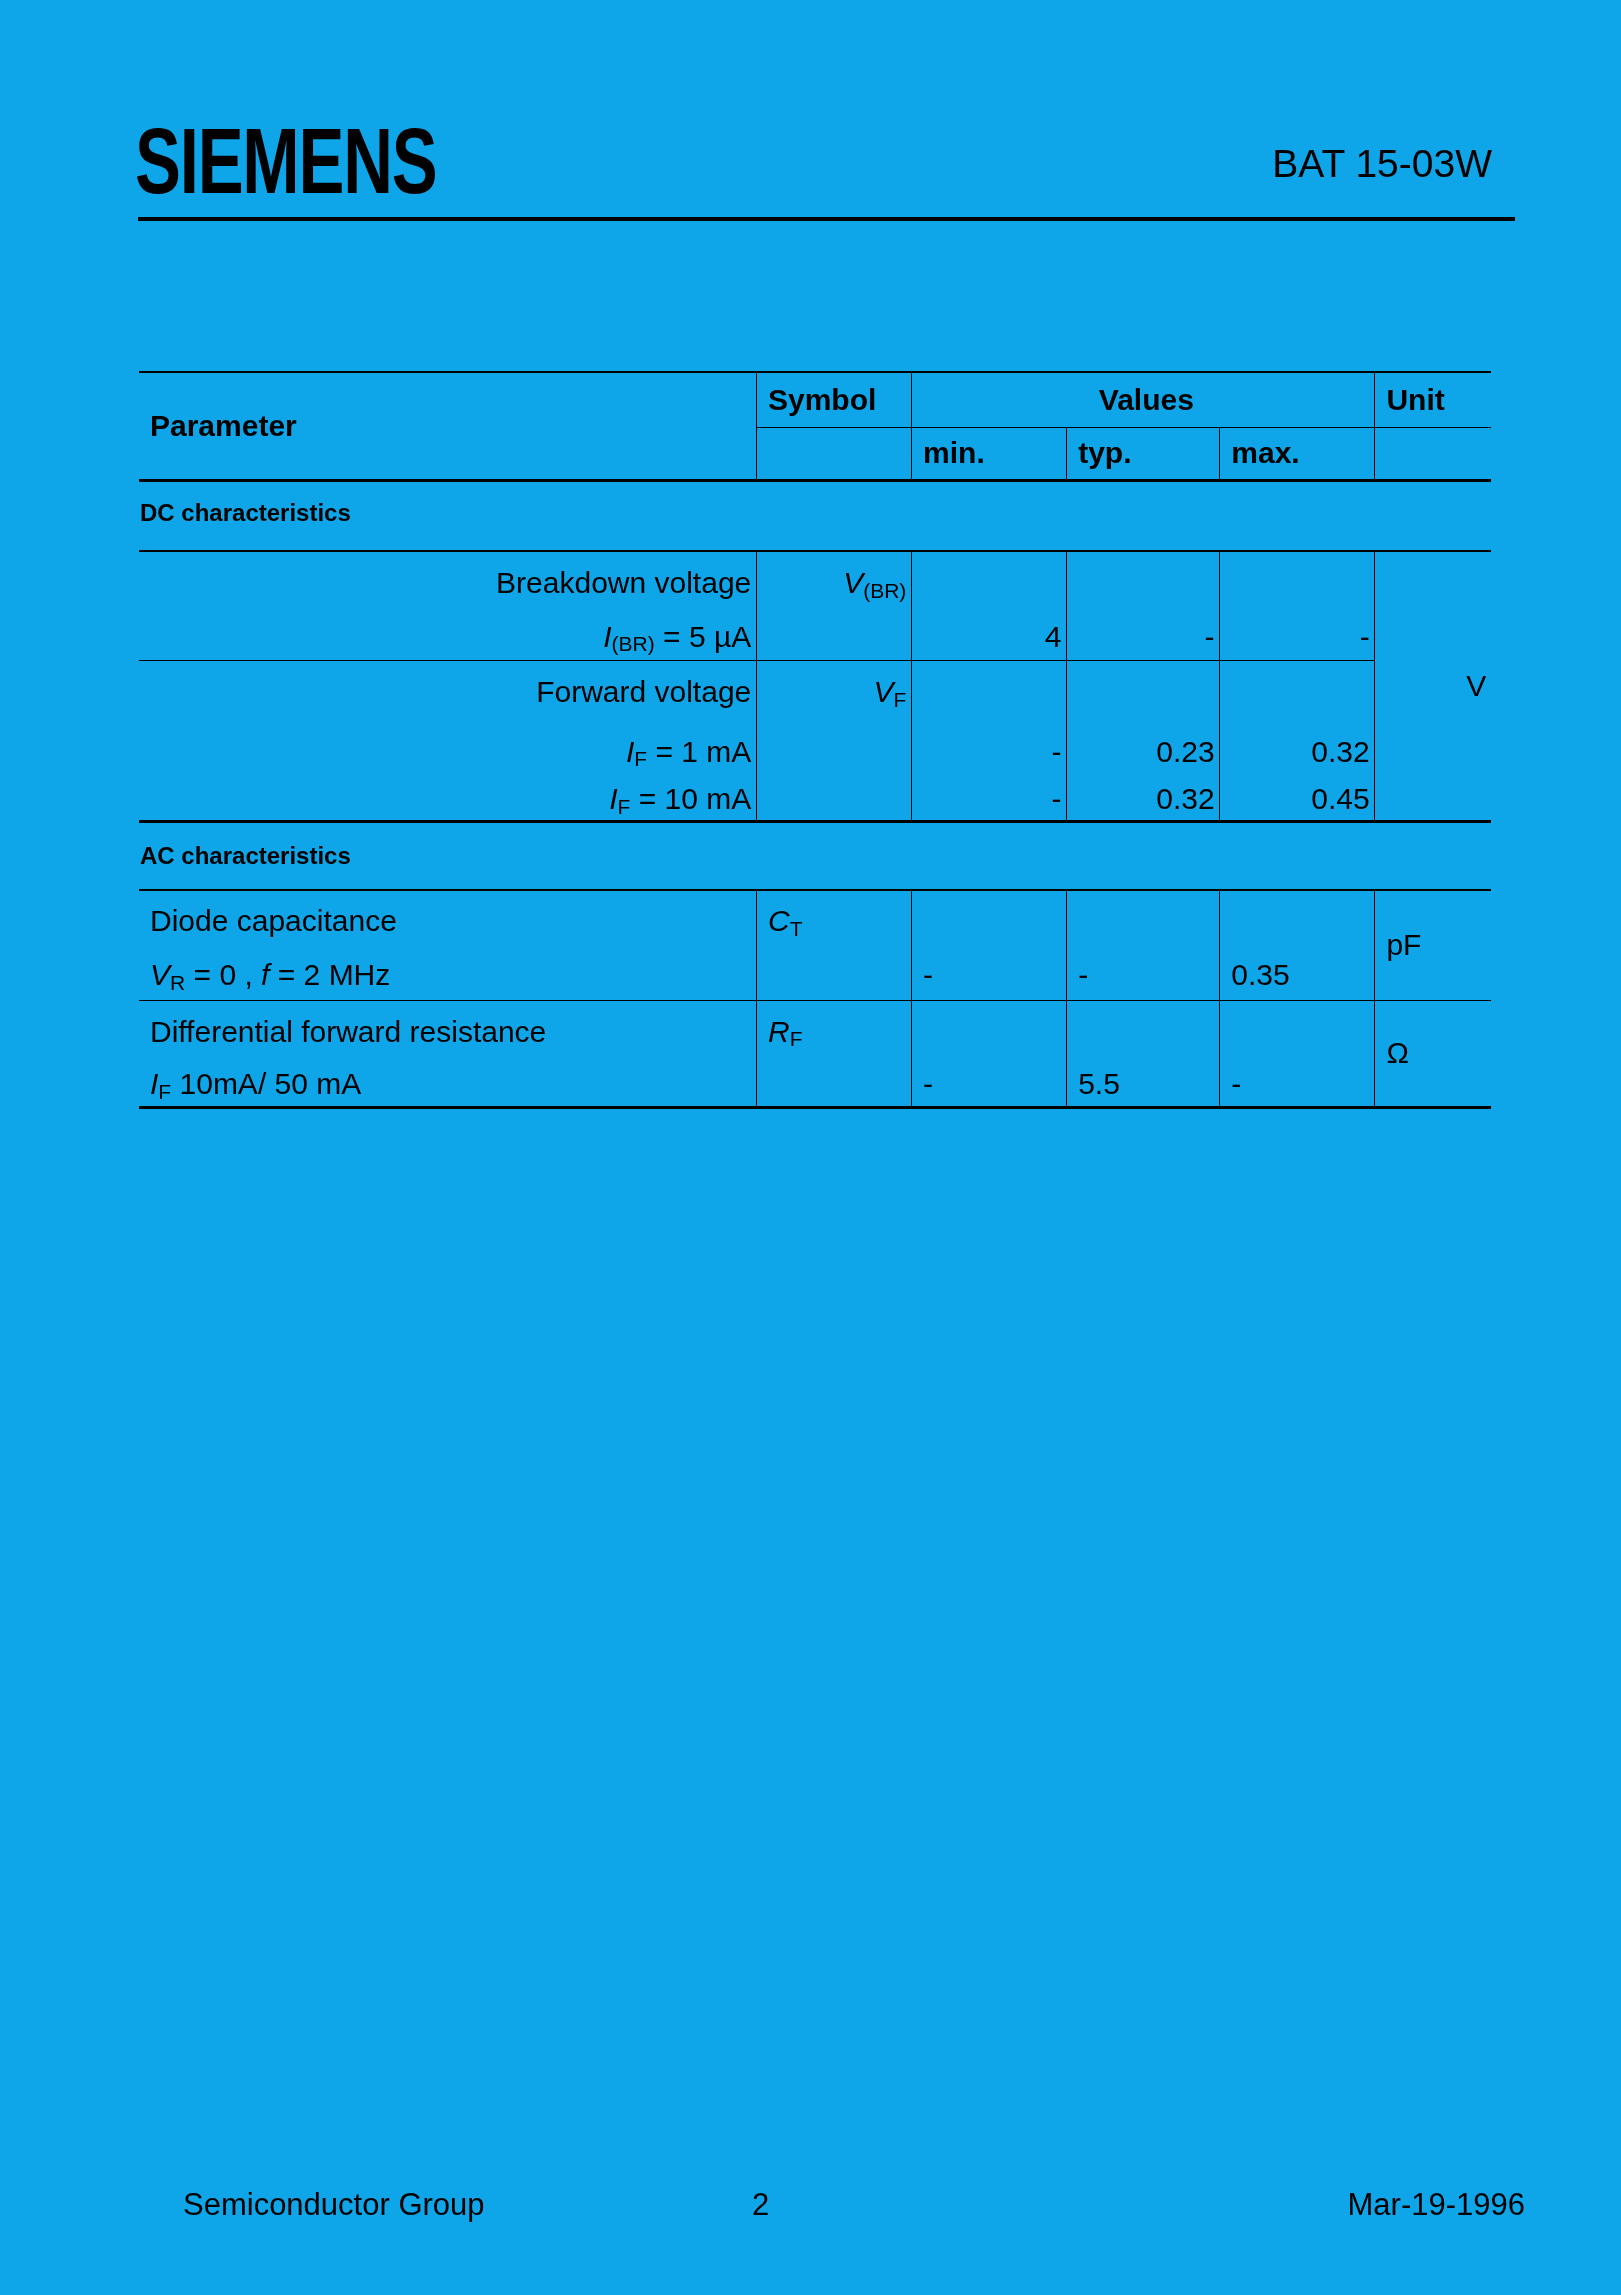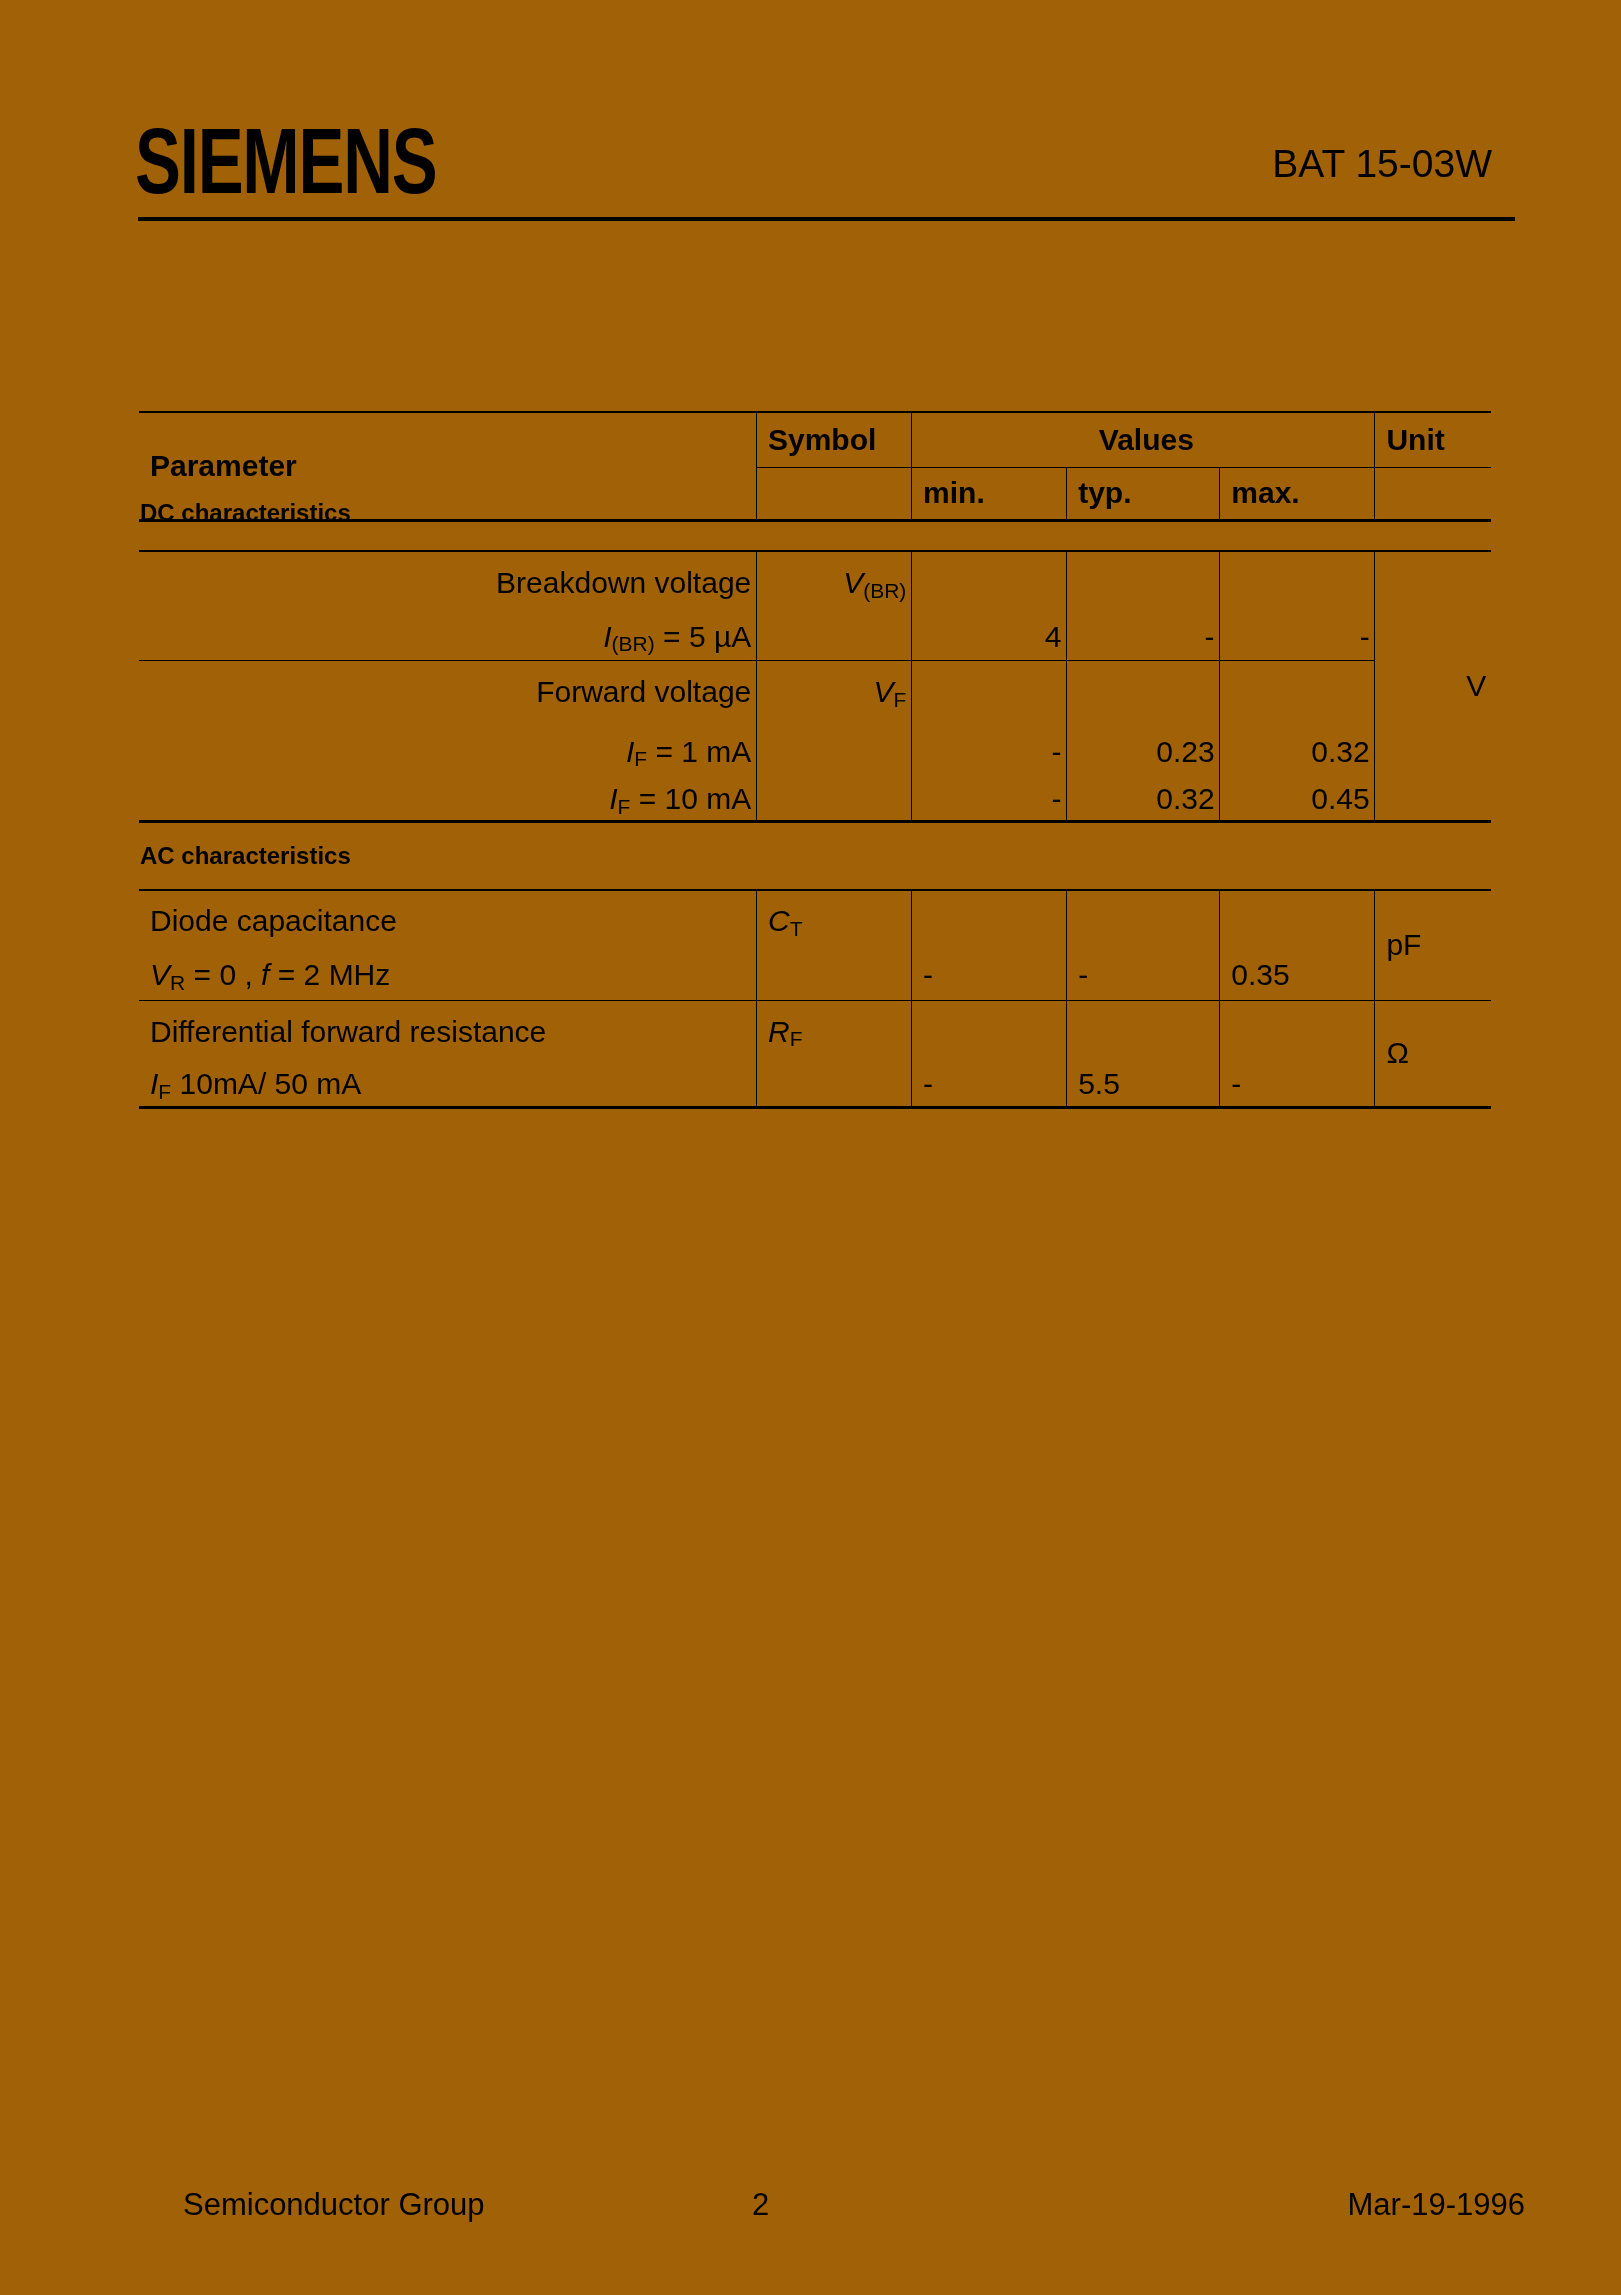--- a/index.html
+++ b/index.html
@@ -1,21 +1,21 @@
 <!DOCTYPE html>
 <html style="font-size:12.6px"><head>
 <meta charset="utf-8">
 <style>
   * { margin: 0; padding: 0; box-sizing: border-box; }
   html, body { background: #e8e8e8; }
   .page {
     position: relative;
     width: 1622px;
     height: 2295px;
-    background: #a16207;
+    background: #0ea5e9;
     font-family: "Liberation Sans", "DejaVu Sans", sans-serif;
     color: #000;
     overflow: hidden;
   }
 
   
   .logo {
     position: absolute;
     left: 135px;
     top: 115px;
@@ -74,21 +74,21 @@
   table.t td {
     padding: 0 4.7px 0 11px;
     vertical-align: middle;
     overflow: hidden;
     white-space: nowrap;
   }
   .t-header { top: 371px; }
   .t-dc     { top: 550px; }
   .t-ac     { top: 889px; }
 
-  .t-header { border-top: 2.4px solid #000; border-bottom: 3.9px solid #000; margin-top: 40px; }
+  .t-header { border-top: 2.4px solid #000; border-bottom: 3.9px solid #000; }
   .t-dc     { border-top: 2.4px solid #000; border-bottom: 3.9px solid #000; text-align: right; }
   .t-ac     { border-top: 2.4px solid #000; border-bottom: 3.9px solid #000; }
 
   td.bl { border-left: 1.6px solid #000; }
   td.bb { border-bottom: 1.6px solid #000; }
   td.hdr { font-weight: bold; }
   td.center { text-align: center; padding-left: 0; }
   td.unit { vertical-align: top; padding-top: 14px; }
 
   .sect-heading {

